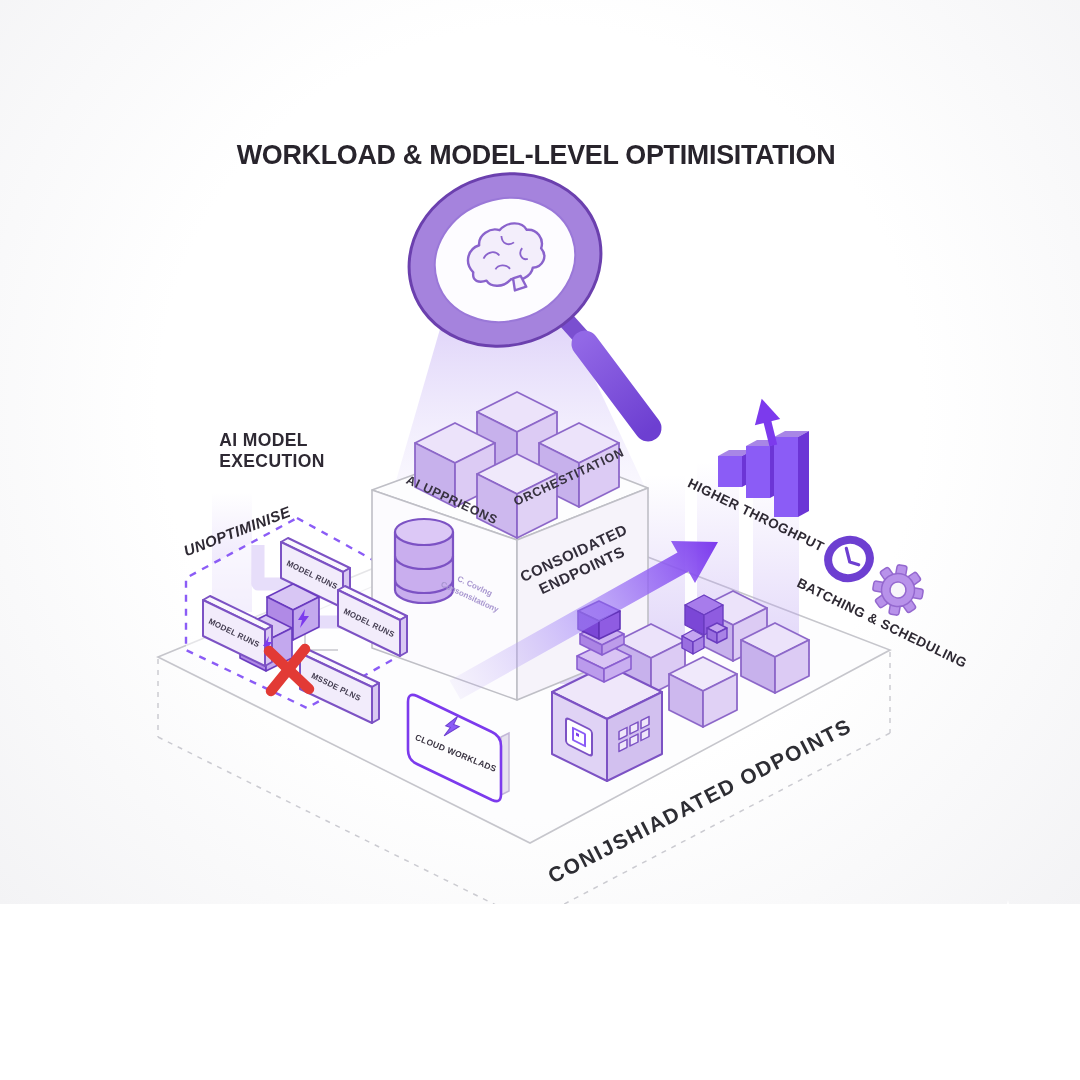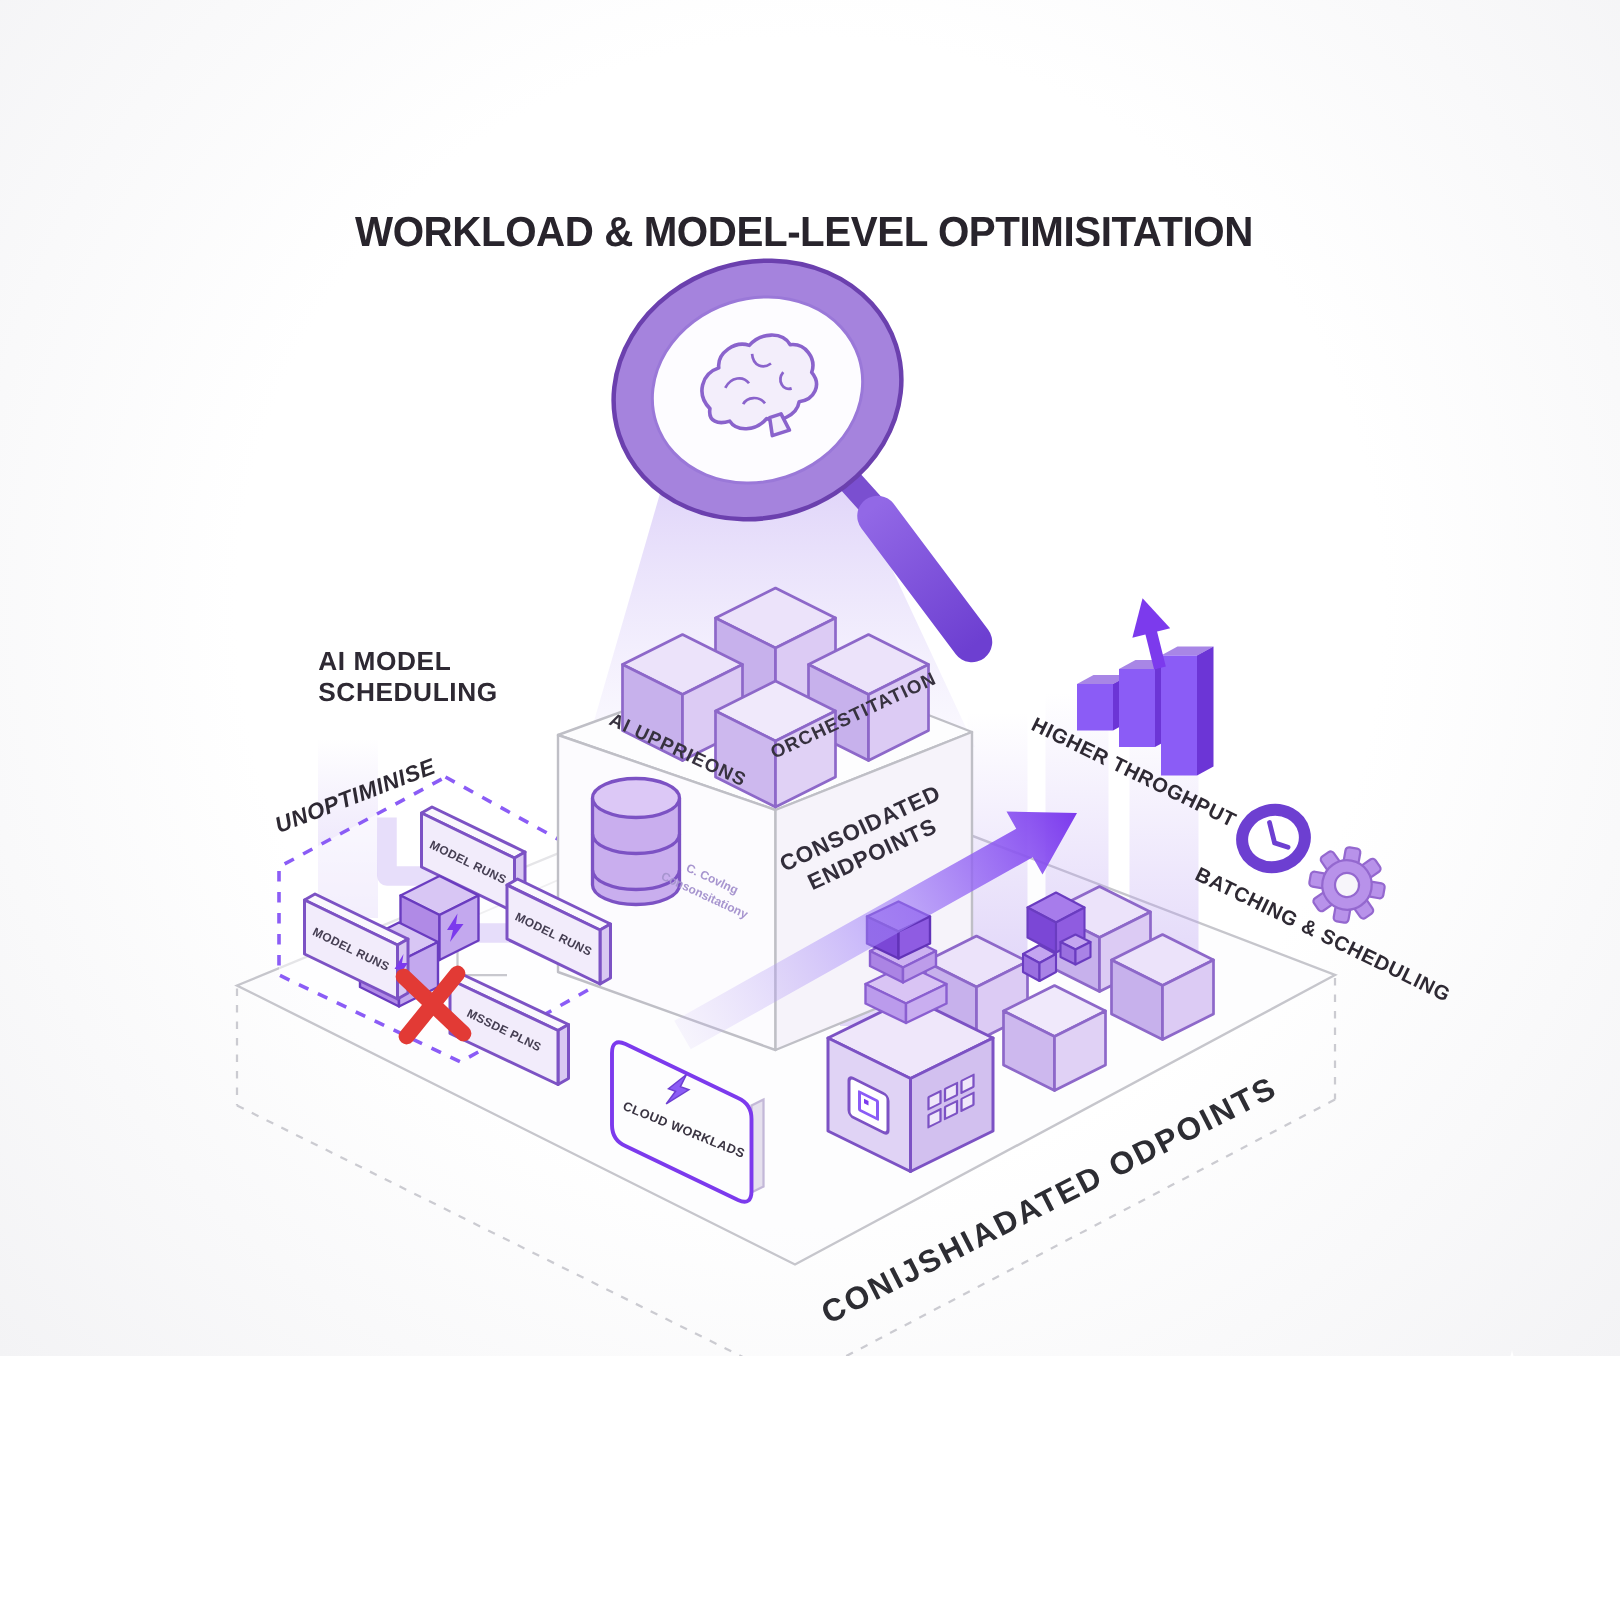--- a/index.html
+++ b/index.html
@@ -320,21 +320,21 @@
     </g>
   </g>
 
   <path transform="translate(1008,924)" d="M0,-24 C3,-10 10,-3 24,0 C10,3 3,10 0,24 C-3,10 -10,3 -24,0 C-10,-3 -3,-10 0,-24 Z" fill="#ffffff" opacity="0.92"></path>
 </svg>
 
 <div class="label title" style="left:536px;top:155px;">WORKLOAD &amp; MODEL-LEVEL OPTIMISITATION</div>
 
 <div class="label h2" style="left:272px;top:451px;">
   <div>AI MODEL</div>
-  <div>SCHEDULING</div>
+  <div>EXECUTION</div>
 </div>
 
 <div class="label zone" style="left:237px;top:531px;">UNOPTIMINISE</div>
 
 <div class="label plate-txt" style="left:312px;top:575px;">MODEL RUNS</div>
 <div class="label plate-txt" style="left:369px;top:623px;">MODEL RUNS</div>
 <div class="label plate-txt" style="left:234px;top:633px;">MODEL RUNS</div>
 <div class="label plate-txt" style="left:336px;top:687px;">MSSDE PLNS</div>
 
 <div class="label edge-l" style="left:452px;top:500px;">AI UPPRIEONS</div>

